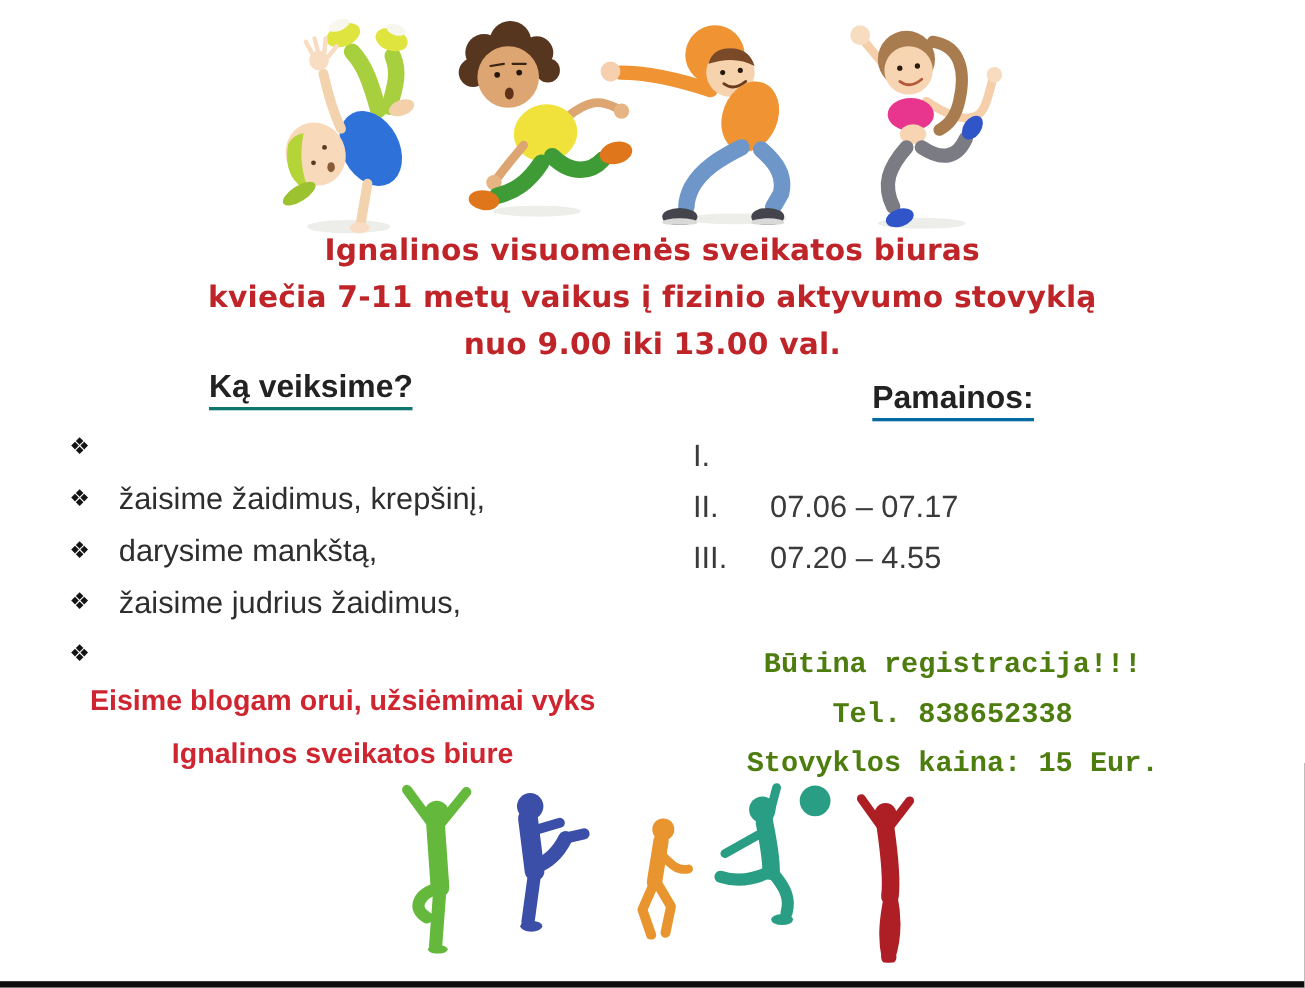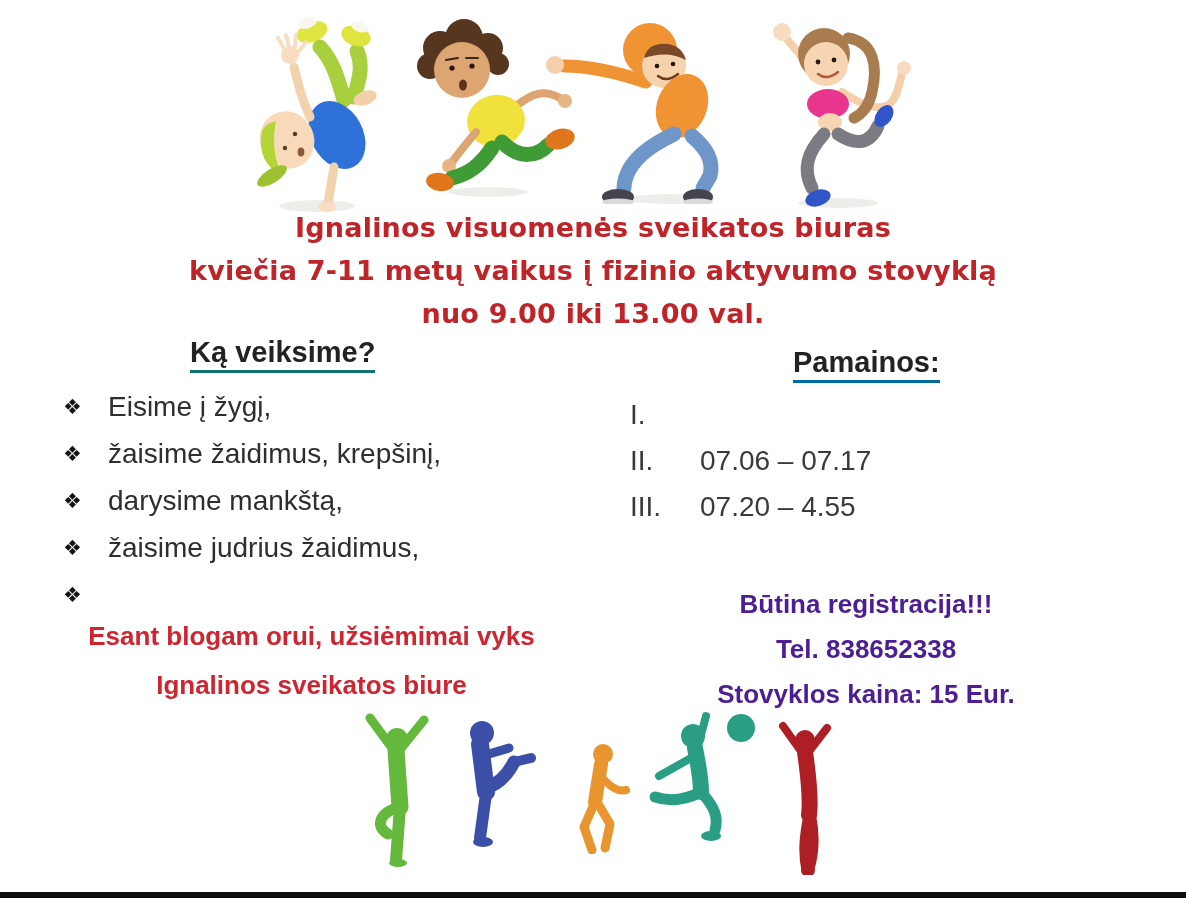--- a/index.html
+++ b/index.html
@@ -146,61 +146,60 @@
     <div>Ignalinos visuomenės sveikatos biuras</div>
     <div>kviečia 7-11 metų vaikus į fizinio aktyvumo stovyklą</div>
     <div>nuo 9.00 iki 13.00 val.</div>
   </div>
 
   <div class="kv-title">Ką veiksime?</div>
 
   <ul class="bullets">
     <li>
       <span class="bullet-glyph">❖</span>
-      <span>Eisime į žygį,</span>
     </li>
     <li>
       <span class="bullet-glyph">❖</span>
       <span>žaisime žaidimus, krepšinį,</span>
     </li>
     <li>
       <span class="bullet-glyph">❖</span>
       <span>darysime mankštą,</span>
     </li>
     <li>
       <span class="bullet-glyph">❖</span>
       <span>žaisime judrius žaidimus,</span>
     </li>
     <li>
       <span class="bullet-glyph">❖</span>
     </li>
   </ul>
 
   <div class="note-left" style="color: rgb(206, 37, 49);">
-    <div>Esant blogam orui, užsiėmimai vyks</div>
+    <div>Eisime blogam orui, užsiėmimai vyks</div>
     <div>Ignalinos sveikatos biure</div>
   </div>
 
   <div class="shifts-title">Pamainos:</div>
 
   <div class="shift-rows">
     <div class="shift-row">
       <span class="shift-num">I.</span>
     </div>
     <div class="shift-row">
       <span class="shift-num">II.</span>
       <span class="shift-dates">07.06 – 07.17</span>
     </div>
     <div class="shift-row">
       <span class="shift-num">III.</span>
       <span class="shift-dates">07.20 – 4.55</span>
     </div>
   </div>
 
-  <div class="reg" style="color: #4c1d95;">
+  <div class="reg" style="color: #4d7c0f; font-family: Liberation Mono, monospace;">
     <div>Būtina registracija!!!</div>
     <div>Tel. 838652338</div>
     <div>Stovyklos kaina: 15 Eur.</div>
   </div>
 
   <svg class="sil" style="left: 360px; top: 712px; color: rgb(100, 185, 60);" width="75" height="155" viewBox="0 0 75 155">
     <path d="M35,40 L10,6 M38,40 L64,8" stroke="currentColor" stroke-width="9" stroke-linecap="round" fill="none"></path>
     <circle cx="37" cy="27" r="11" fill="currentColor"></circle>
     <path d="M36,38 L40,95" stroke="currentColor" stroke-width="17" stroke-linecap="round" fill="none"></path>
     <path d="M40,95 C20,100 14,114 28,122" stroke="currentColor" stroke-width="11" stroke-linecap="round" fill="none"></path>

